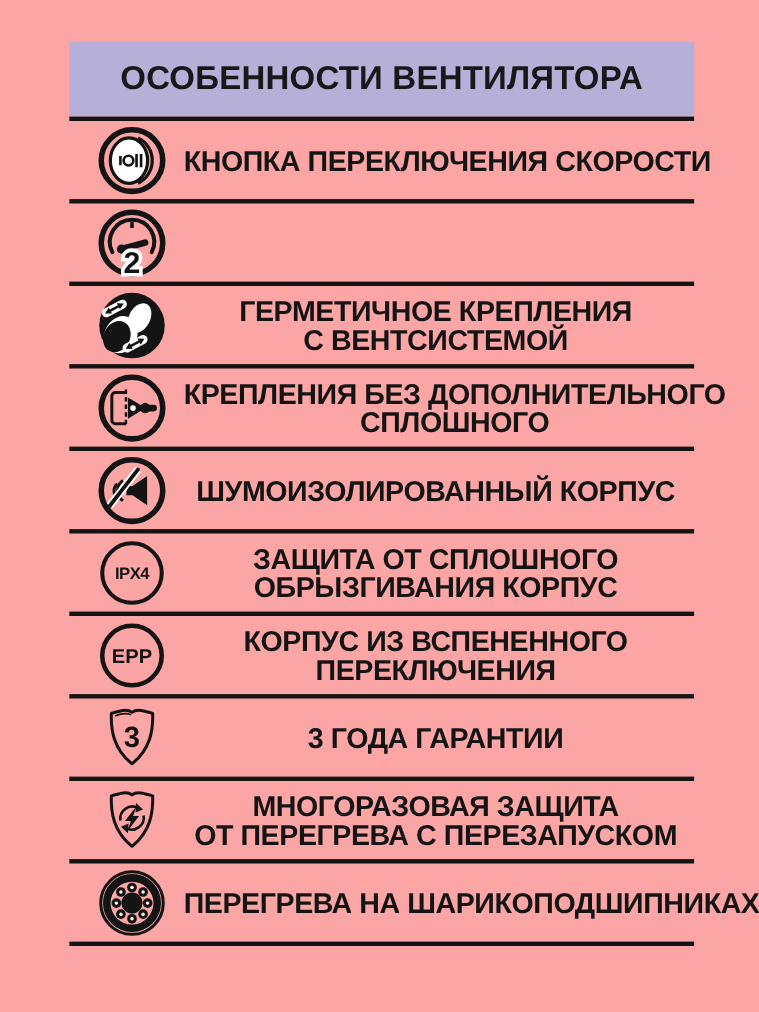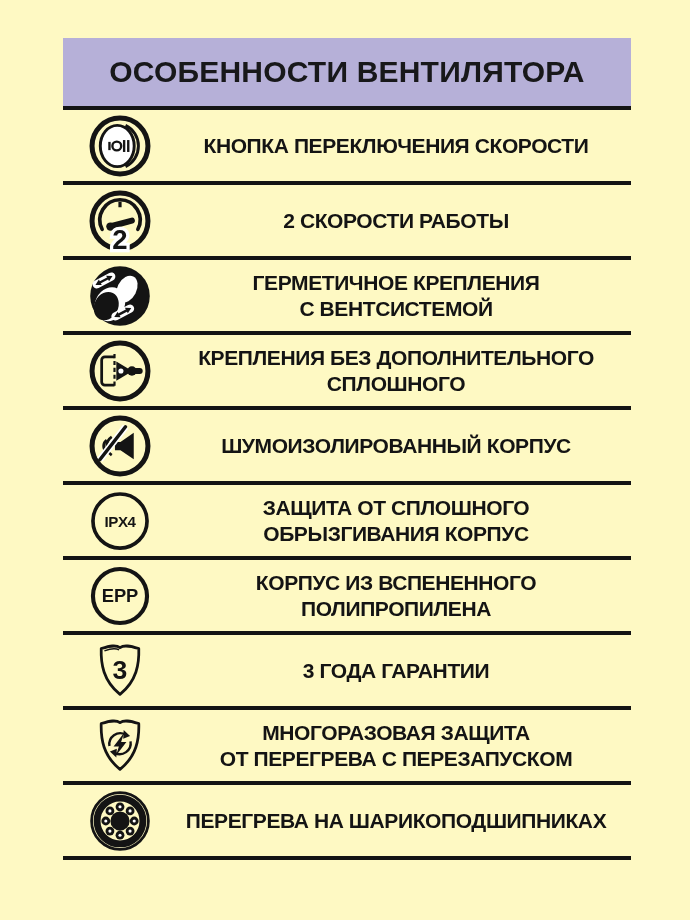--- a/index.html
+++ b/index.html
@@ -1,32 +1,32 @@
 <!DOCTYPE html>
 <html><head>
 <meta charset="utf-8">
 <style>
   html,body{margin:0;padding:0;background:#ffffff;}
   .page{
-    position:relative;width:690px;height:920px;background:#fef9c3;overflow:hidden;
+    position:relative;width:690px;height:920px;background:#fca5a5;overflow:hidden;
     font-family:"Liberation Sans",sans-serif;color:#141414;
   }
   .content{position:absolute;left:63px;top:38px;width:568px;}
   .header{
     height:68px;background:#b6b0d8;display:flex;align-items:center;justify-content:center;
   }
   .header .title{
     font-size:30px;font-weight:bold;color:#18181a;letter-spacing:.2px;white-space:nowrap;
   }
   .sep{height:4px;background:#141414;}
   .row{height:71px;display:flex;align-items:center;}
   .icon-wrap{flex:0 0 auto;width:66px;height:66px;margin-left:24px;}
   .icon-wrap svg{width:66px;height:66px;display:block;}
   .feature-text{
-    flex:1;text-align:center;font-weight:bold;font-size:21px;line-height:26px;
+    flex:1;text-align:center;font-weight:bold;font-size:26px;line-height:26px;
     letter-spacing:-.4px;padding:0 6px 0 14px;color:#141414;
   }
   .feature-text span{display:block;white-space:nowrap;}
   svg text{font-family:"Liberation Sans",sans-serif;}
 </style>
 </head>
 <body>
 
 <div class="page">
   <div class="content">
@@ -57,23 +57,20 @@
     <div class="row">
       <div class="icon-wrap">
         <svg viewBox="0 0 72 72">
           <circle cx="36" cy="36" r="30.5" fill="none" stroke="#141414" stroke-width="5.5"></circle>
           <path d="M16.5 45 A22 22 0 1 1 55.5 45" fill="none" stroke="#141414" stroke-width="4" stroke-linecap="round"></path>
           <line x1="36" y1="15" x2="36" y2="21" stroke="#141414" stroke-width="3.5"></line>
           <line x1="25" y1="42" x2="49" y2="35.5" stroke="#141414" stroke-width="6.5" stroke-linecap="round"></line>
           <circle cx="25.5" cy="42" r="4.5" fill="#141414"></circle>
           <text x="36" y="66" text-anchor="middle" font-size="30" font-weight="bold" fill="#141414" stroke="#ffffff" stroke-width="7" paint-order="stroke">2</text>
         </svg>
-      </div>
-      <div class="feature-text">
-        <span>2 СКОРОСТИ РАБОТЫ</span>
       </div>
     </div>
     <div class="sep"></div>
 
     <div class="row">
       <div class="icon-wrap">
         <svg viewBox="0 0 72 72">
           <circle cx="36" cy="36" r="32.5" fill="#141414"></circle>
           <ellipse cx="43.5" cy="28.5" rx="10.5" ry="15.5" transform="rotate(27 43.5 28.5)" fill="#ffffff"></ellipse>
           <ellipse cx="25" cy="45" rx="16" ry="19" transform="rotate(27 25 45)" fill="#ffffff"></ellipse>
@@ -151,21 +148,21 @@
 
     <div class="row">
       <div class="icon-wrap">
         <svg viewBox="0 0 72 72">
           <circle cx="36" cy="36" r="29.5" fill="none" stroke="#141414" stroke-width="4.5"></circle>
           <text x="36" y="43" text-anchor="middle" font-size="20" font-weight="bold" fill="#141414">EPP</text>
         </svg>
       </div>
       <div class="feature-text">
         <span>КОРПУС ИЗ ВСПЕНЕННОГО</span>
-        <span>ПОЛИПРОПИЛЕНА</span>
+        <span>ПЕРЕКЛЮЧЕНИЯ</span>
       </div>
     </div>
     <div class="sep"></div>
 
     <div class="row">
       <div class="icon-wrap">
         <svg viewBox="0 0 72 72">
           <path d="M36 10.5 C31.5 7 25 8.5 15.5 11.5 C15 28 17.5 46.5 36 61.5 C54.5 46.5 57 28 56.5 11.5 C47 8.5 40.5 7 36 10.5 Z" fill="none" stroke="#141414" stroke-width="3" stroke-linejoin="round"></path>
           <path d="M19 14 C25 11.8 31 10.8 35 13" fill="none" stroke="#141414" stroke-width="1.6"></path>
           <text x="36" y="45" text-anchor="middle" font-size="29" font-weight="bold" fill="#141414">3</text>

